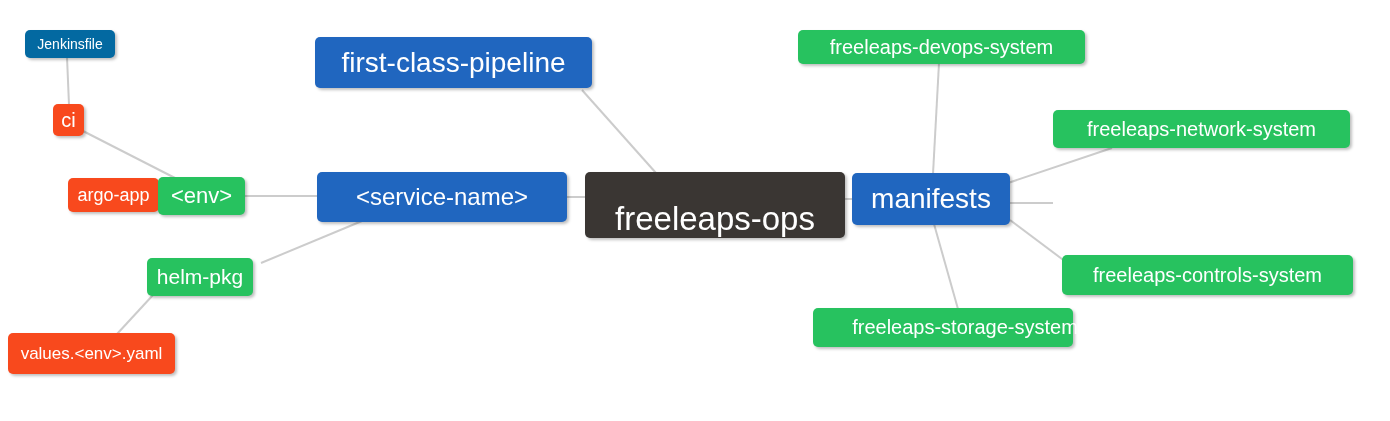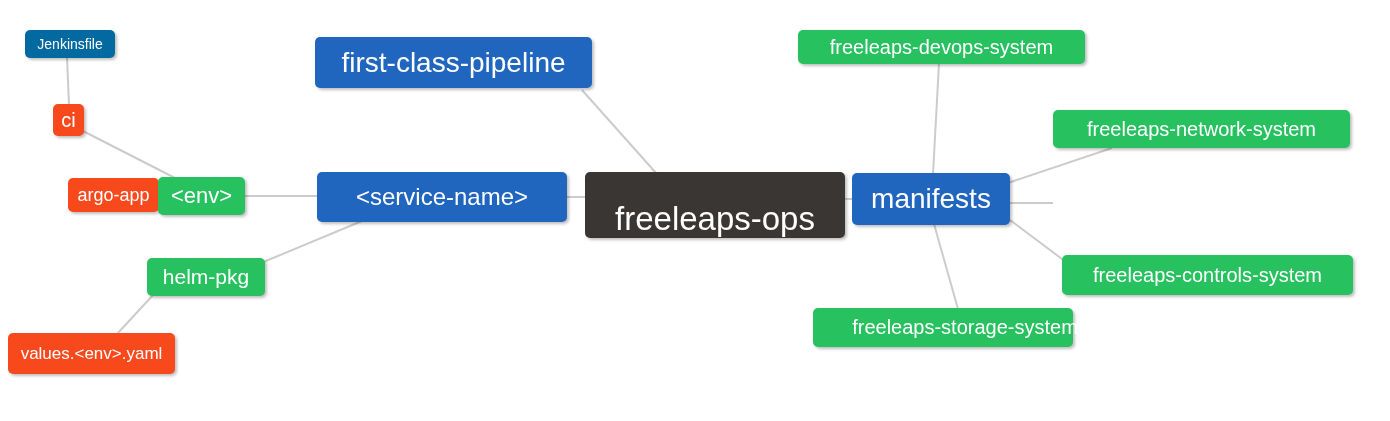--- a/index.html
+++ b/index.html
@@ -60,21 +60,21 @@
   </div>
 
   <div class="node red" style="left:31px;top:178px;width:91px;height:34px;font-size:18px;margin-left:37px;">
     <span>argo-app</span>
   </div>
 
   <div class="node green" style="left:158px;top:177px;width:87px;height:38px;font-size:22px;">
     <span>&lt;env&gt;</span>
   </div>
 
-  <div class="node green" style="left:147px;top:258px;width:118px;height:38px;font-size:21px;">
+  <div class="node green" style="left:147px;top:258px;width:106px;height:38px;font-size:21px;">
     <span>helm-pkg</span>
   </div>
 
   <div class="node red" style="left:8px;top:333px;width:167px;height:41px;font-size:17px;">
     <span>values.&lt;env&gt;.yaml</span>
   </div>
 
   <div class="node blue" style="left:315px;top:37px;width:277px;height:51px;font-size:28px;">
     <span>first-class-pipeline</span>
   </div>

